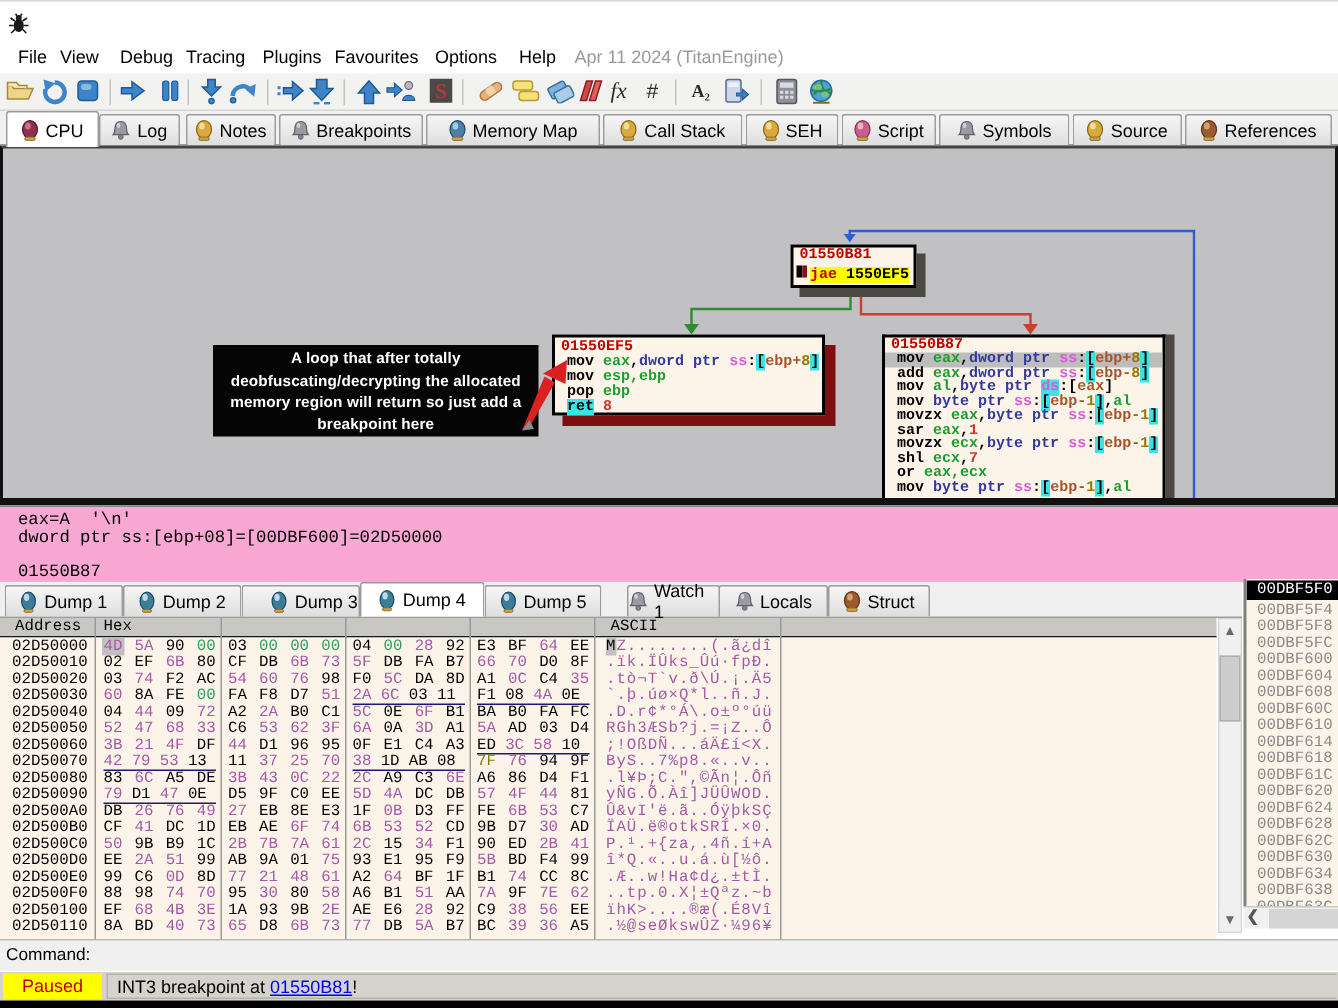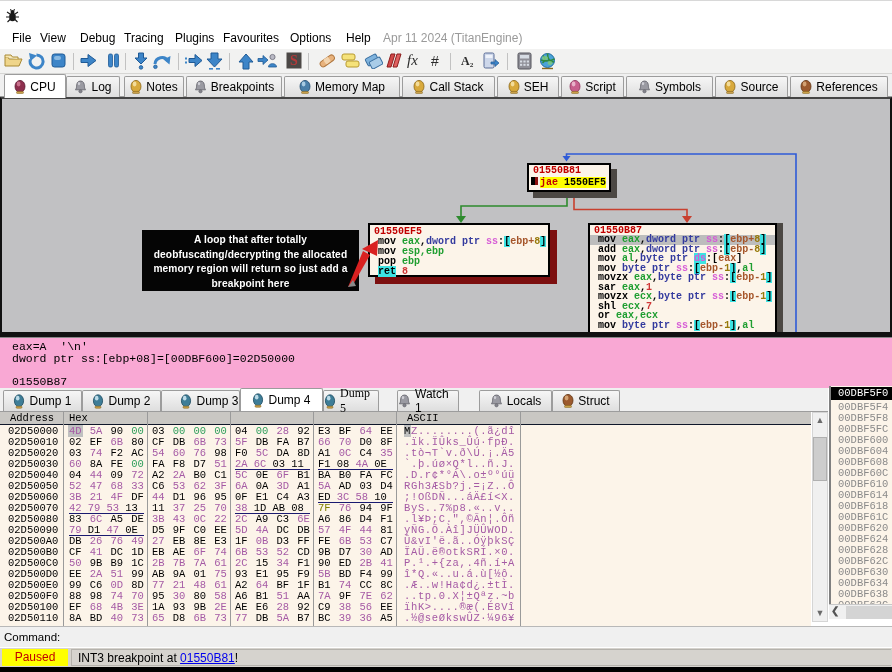--- a/index.html
+++ b/index.html
@@ -378,29 +378,29 @@
       <span class="tlabel">Dump 3</span>
     </div>
 <div class="tab active" style="left:240px;width:83px;top:0px;">
       <span class="ticon"><svg width="12" height="15" viewBox="0 0 12 15">
           <ellipse cx="6" cy="6.8" rx="4.6" ry="6" fill="#3e7d97" stroke="#1c4a60" stroke-width="0.8"></ellipse>
           <ellipse cx="4.7" cy="4.2" rx="1.8" ry="2.4" fill="#bcdbe8"></ellipse>
           <rect x="3" y="12.2" width="6" height="2" rx="1" fill="#caa14c" stroke="#8a6a20" stroke-width="0.6"></rect>
         </svg></span>
       <span class="tlabel">Dump 4</span>
     </div>
-<div class="tab" style="left:323px;width:56px;top:2px;font-family:Liberation Serif, serif;">
+<div class="tab" style="left:323px;width:78px;top:2px;">
       <span class="ticon"><svg width="12" height="15" viewBox="0 0 12 15">
           <ellipse cx="6" cy="6.8" rx="4.6" ry="6" fill="#3e7d97" stroke="#1c4a60" stroke-width="0.8"></ellipse>
           <ellipse cx="4.7" cy="4.2" rx="1.8" ry="2.4" fill="#bcdbe8"></ellipse>
           <rect x="3" y="12.2" width="6" height="2" rx="1" fill="#caa14c" stroke="#8a6a20" stroke-width="0.6"></rect>
         </svg></span>
       <span class="tlabel">Dump 5</span>
     </div>
-<div class="tab" style="left:397px;width:62px;top:2px;">
+<div class="tab" style="left:418px;width:62px;top:2px;">
       <span class="ticon"><svg width="13" height="14" viewBox="0 0 13 14">
           <path d="M6.5 1 C3.4 1 2.6 3.6 2.6 6.2 C2.6 8.6 1.4 9.8 1.4 9.8 L11.6 9.8 C11.6 9.8 10.4 8.6 10.4 6.2 C10.4 3.6 9.6 1 6.5 1 Z" fill="#9a9aa2" stroke="#5f5f68" stroke-width="0.8"></path>
           <circle cx="6.5" cy="11.3" r="1.6" fill="#84848c" stroke="#5f5f68" stroke-width="0.6"></circle>
           <ellipse cx="5" cy="3.6" rx="1.2" ry="1.7" fill="#cfcfd6"></ellipse>
         </svg></span>
       <span class="tlabel">Watch 1</span>
     </div>
 <div class="tab" style="left:479px;width:73px;top:2px;">
       <span class="ticon"><svg width="13" height="14" viewBox="0 0 13 14">
           <path d="M6.5 1 C3.4 1 2.6 3.6 2.6 6.2 C2.6 8.6 1.4 9.8 1.4 9.8 L11.6 9.8 C11.6 9.8 10.4 8.6 10.4 6.2 C10.4 3.6 9.6 1 6.5 1 Z" fill="#9a9aa2" stroke="#5f5f68" stroke-width="0.8"></path>

